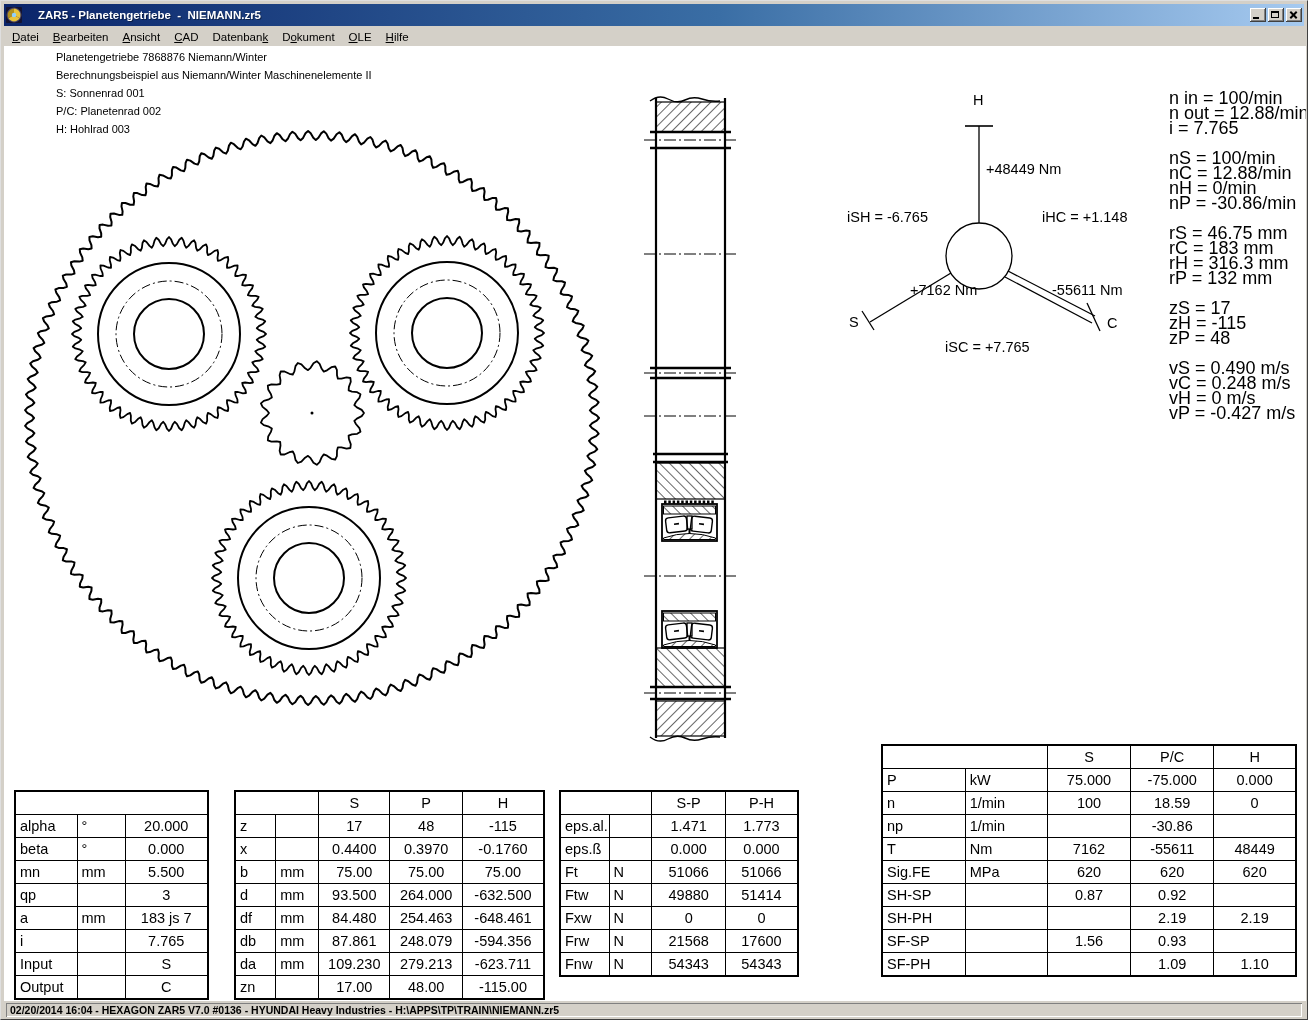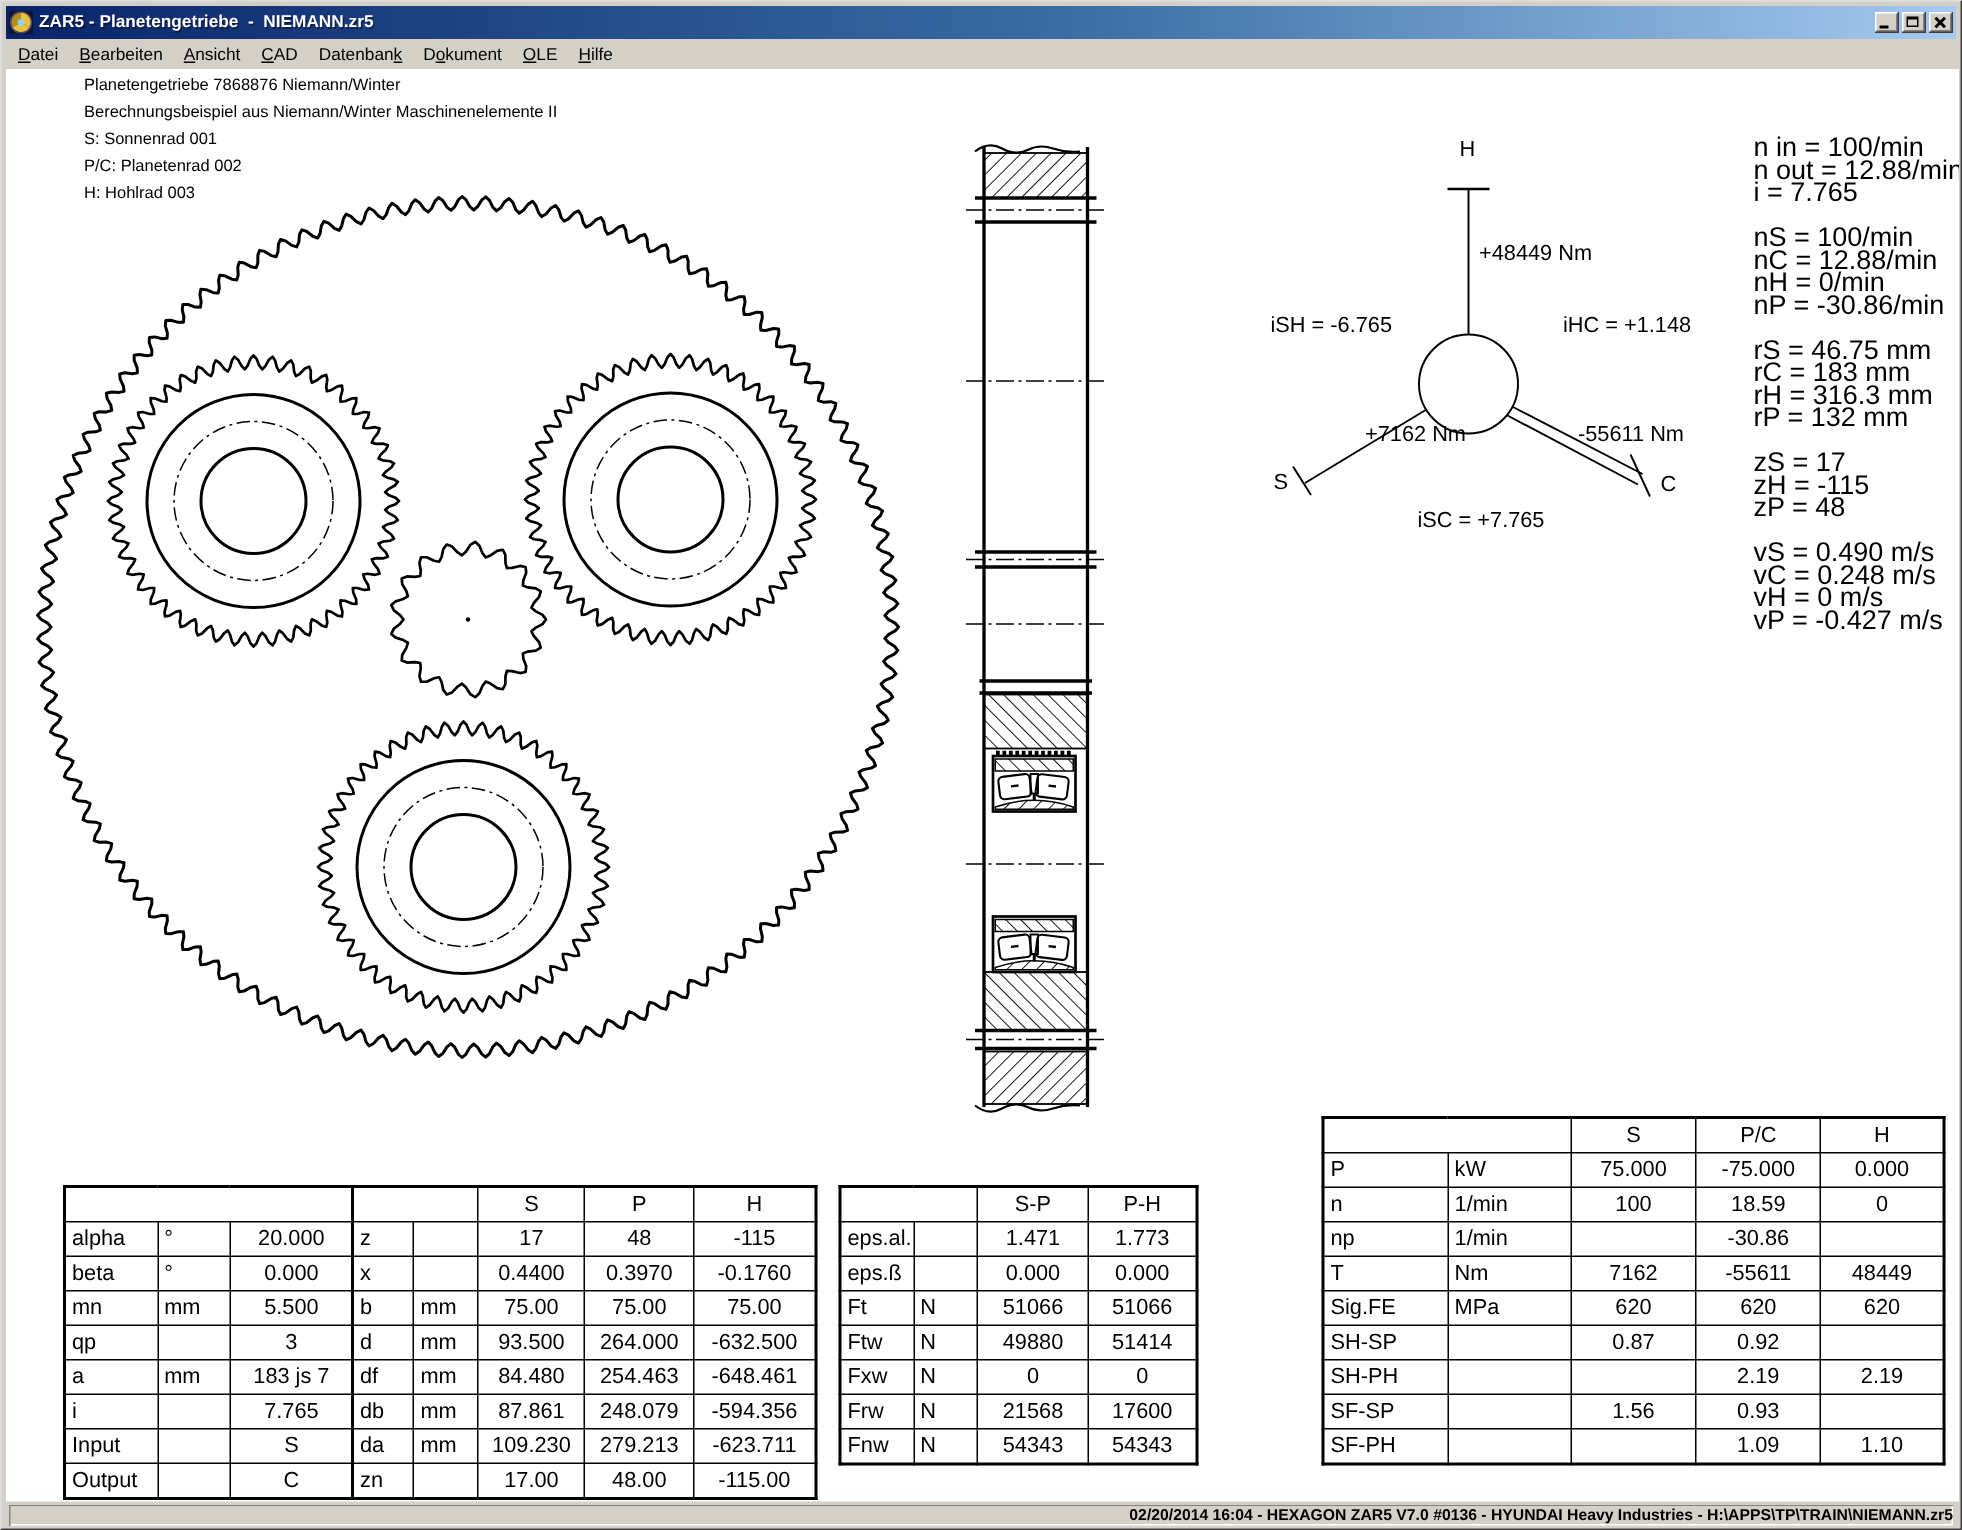--- a/index.html
+++ b/index.html
@@ -2,37 +2,37 @@
 <html><head>
 <meta charset="utf-8">
 <style>
   html,body{margin:0;padding:0;background:#808080;font-family:"Liberation Sans",sans-serif;}
   .window{width:1308px;height:1020px;box-sizing:border-box;background:#d4d0c8;
           border-top:1px solid #dfdfdf;border-left:1px solid #dfdfdf;
           border-right:1px solid #404040;border-bottom:1px solid #404040;
           padding:3px;position:relative;}
   .titlebar{height:22px;background:linear-gradient(90deg,#0a246a 0%,#3a6ea5 55%,#a6caf0 100%);
             display:flex;align-items:center;padding:0 2px;}
-  .title-text{color:#fff;font-weight:bold;font-size:11.5px;margin-left:4px;flex:1;white-space:pre;
+  .title-text{color:#fff;font-weight:bold;font-size:11.5px;margin-left:16px;flex:1;white-space:pre;
               text-shadow:1px 1px 0 rgba(0,0,0,.4);}
   .app-icon{width:16px;height:16px;flex:0 0 16px;}
   .winbtns{display:flex;}
   .winbtn{width:16px;height:14px;background:#d4d0c8;margin-left:2px;position:relative;
           box-shadow:inset -1px -1px 0 #404040,inset 1px 1px 0 #fff,inset -2px -2px 0 #808080;}
   .g-min{position:absolute;left:3px;bottom:3px;width:6px;height:2px;background:#000;}
   .g-max{position:absolute;left:3px;top:3px;width:8px;height:7px;border:1px solid #000;border-top-width:2px;box-sizing:border-box;}
   .g-x1,.g-x2{position:absolute;left:3px;top:6px;width:9px;height:2px;background:#000;}
   .g-x1{transform:rotate(45deg);} .g-x2{transform:rotate(-45deg);}
   .menubar{height:20px;display:flex;align-items:flex-end;font-size:11.5px;color:#000;padding-left:1px;background:#d4d0c8;}
   .menu-item{padding:2px 7px 3px;cursor:default;}
   .menu-item span.ul{text-decoration:underline;}
   .client{position:relative;width:1302px;height:955px;background:#fff;overflow:hidden;}
   .statusbar{height:17px;padding:2px 2px 0;}
   .status-field{height:13px;box-shadow:inset 1px 1px 0 #808080,inset -1px -1px 0 #fff;
-                font:bold 10.5px "Liberation Sans",sans-serif;padding:1px 0 0 4px;color:#000;white-space:pre;overflow:hidden;text-align:right;}
+                font:bold 10.5px "Liberation Sans",sans-serif;padding:1px 0 0 4px;color:#000;white-space:pre;overflow:hidden;}
   #cad-svg{position:absolute;left:0;top:0;}
   .lbl{position:absolute;font-size:14.5px;color:#000;white-space:pre;line-height:15px;}
   .hdrblock{position:absolute;left:52px;top:2px;font-size:11px;line-height:18px;color:#000;white-space:pre;}
   .infoblock{position:absolute;left:1165px;top:45px;font-size:18px;line-height:15px;color:#000;white-space:pre;}
   .infoblock .grp{margin-bottom:15px;}
   .dtab{position:absolute;border-collapse:collapse;table-layout:fixed;background:#fff;
         font:14.5px "Liberation Sans",sans-serif;border:2px solid #000;}
   .dtab td{border:1px solid #000;height:22px;padding:0 0 0 4px;white-space:nowrap;overflow:hidden;color:#000;}
   .dtab td.val,.dtab td.hdr{text-align:center;padding:0;}
 </style>
@@ -166,21 +166,21 @@
     <div class="lbl" style="left:969px;top:47px;">H</div>
     <div class="lbl" style="left:982px;top:116px;">+48449 Nm</div>
     <div class="lbl" style="left:843px;top:164px;">iSH = -6.765</div>
     <div class="lbl" style="left:1038px;top:164px;">iHC = +1.148</div>
     <div class="lbl" style="left:906px;top:237px;">+7162 Nm</div>
     <div class="lbl" style="left:1048px;top:237px;">-55611 Nm</div>
     <div class="lbl" style="left:845px;top:269px;">S</div>
     <div class="lbl" style="left:1103px;top:270px;">C</div>
     <div class="lbl" style="left:941px;top:294px;">iSC = +7.765</div>
 
-  <table class="dtab" style="left: 10px; top: 744px; width: 165px; margin-left: 28px;">
+  <table class="dtab" style="left: 10px; top: 744px; width: 165px;">
         <colgroup>
           <col style="width: 62px;">
           <col style="width: 48px;">
           <col style="width: 83px;">
         </colgroup>
         <tbody>
           <tr>
             <td colspan="3" class="hdr"></td>
           </tr>
           <tr>

